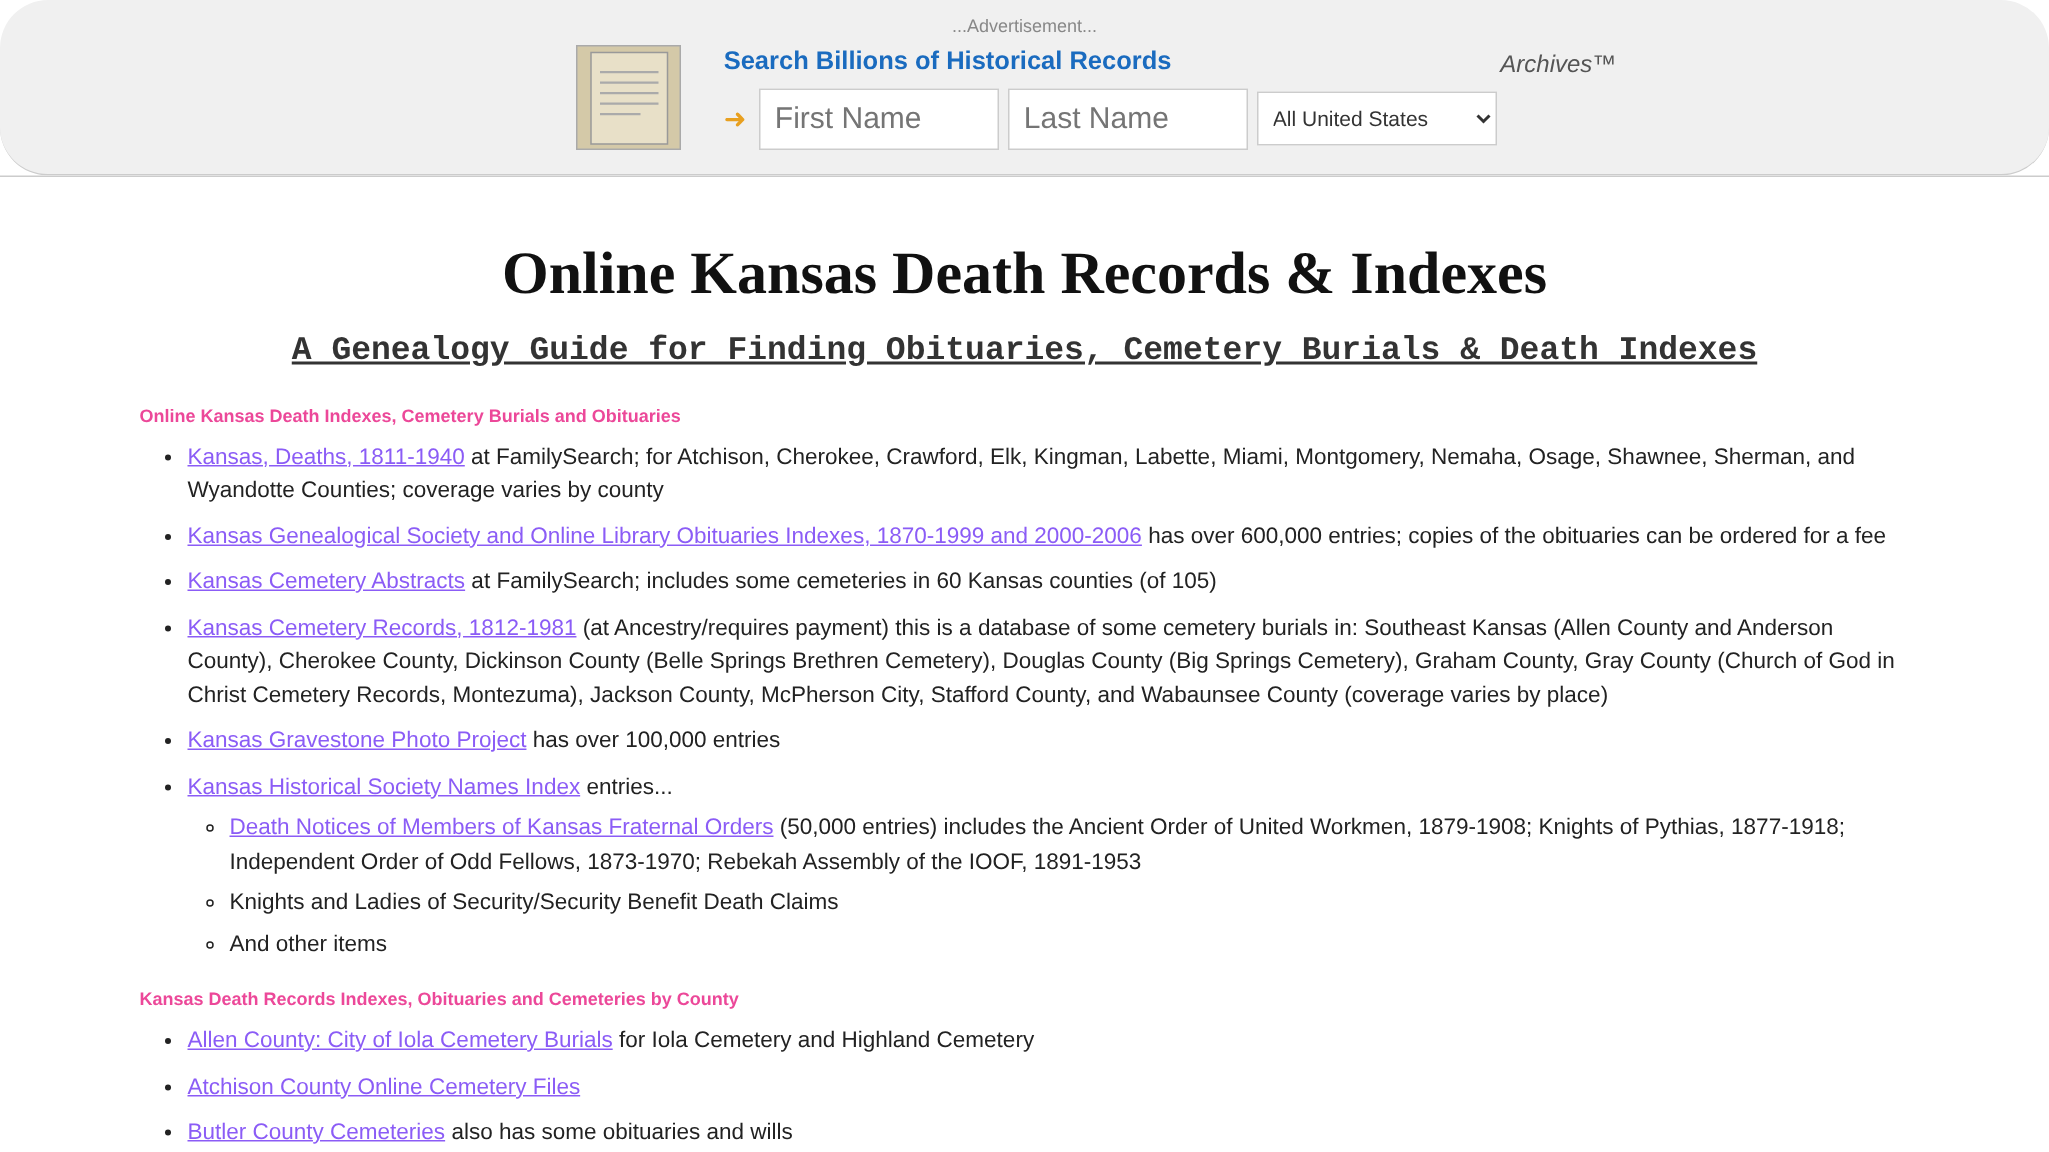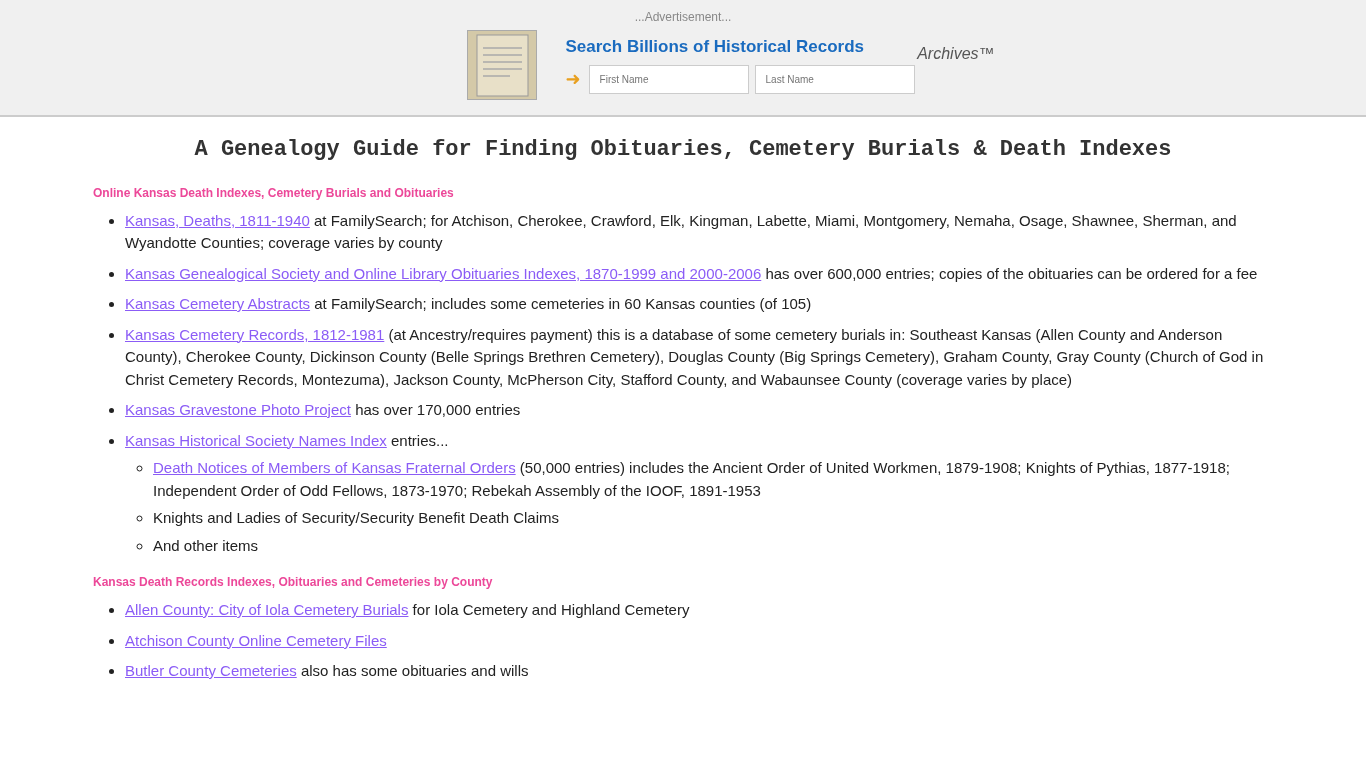--- a/index.html
+++ b/index.html
@@ -9,20 +9,21 @@
       color: #222;
       background: #fff;
     }
 
     
     .ad-banner {
       background: #f0f0f0;
       border-bottom: 1px solid #ccc;
       padding: 10px 0 14px 0;
       text-align: center;
+      border-radius: 32px;
     }
     .ad-label {
       font-size: 12px;
       color: #888;
       margin-bottom: 6px;
     }
     .ad-inner {
       display: inline-flex;
       align-items: center;
       background: #f0f0f0;
@@ -59,21 +60,21 @@
       margin-right: 2px;
     }
     .ad-inputs {
       display: flex;
       align-items: center;
       gap: 6px;
     }
     .ad-inputs input[type="text"] {
       padding: 8px 10px;
       border: 1px solid #ccc;
-      font-size: 10px;
+      font-size: 20px;
       width: 160px;
       color: #aaa;
       background: #fff;
     }
     .ad-select {
       padding: 8px 6px;
       border: 1px solid #ccc;
       font-size: 14px;
       background: #fff;
       color: #333;
@@ -84,21 +85,21 @@
       color: #fff;
       border: none;
       padding: 9px 22px;
       font-size: 15px;
       font-weight: bold;
       cursor: pointer;
       border-radius: 2px;
     }
     .ad-archives {
       position: absolute;
-      top: 15px;
+      top: 5px;
       right: -80px;
       font-size: 16px;
       color: #555;
       font-style: italic;
     }
 
     
     .page-divider {
       border: none;
       border-top: 1px solid #ccc;
@@ -121,20 +122,21 @@
       color: #111;
     }
 
     .page-subtitle {
       text-align: center;
       font-size: 22px;
       font-family: 'Courier New', monospace;
       font-weight: bold;
       color: #333;
       margin-bottom: 24px;
+      text-decoration: underline;
     }
 
     .section-heading {
       color: #ec4899;
       font-size: 12px;
       font-weight: bold;
       margin: 18px 0 10px 0;
     }
 
     ul.main-list {
@@ -179,50 +181,57 @@
         <line x1="8" y1="43" x2="35" y2="43" stroke="#aaa" stroke-width="1.5"></line>
       </svg>
     </div>
 
     <div class="ad-content">
       <div class="ad-title">Search Billions of Historical Records</div>
       <div class="ad-inputs">
         <span class="ad-arrow">➜</span>
         <input type="text" placeholder="First Name" style="">
         <input type="text" placeholder="Last Name" style="">
+        <select class="ad-select">
+          <option>All United States</option>
+          <option>Kansas</option>
+          <option>Alabama</option>
+          <option>Alaska</option>
+        </select>
       </div>
     </div>
 
     <div class="ad-archives">Archives™</div>
   </div>
 </div>
 
 <hr class="page-divider">
 
 <div class="main-content">
 
+  <h1 class="page-title">Online Kansas Death Records &amp; Indexes</h1>
   <h2 class="page-subtitle">A Genealogy Guide for Finding Obituaries, Cemetery Burials &amp; Death Indexes</h2>
 
   <div class="section-heading">Online Kansas Death Indexes, Cemetery Burials and Obituaries</div>
 
   <ul class="main-list">
     <li>
       <a href="#">Kansas, Deaths, 1811-1940</a><span> at FamilySearch; for Atchison, Cherokee, Crawford, Elk, Kingman, Labette, Miami, Montgomery, Nemaha, Osage, Shawnee, Sherman, and Wyandotte Counties; coverage varies by county</span>
     </li>
     <li>
       <a href="#">Kansas Genealogical Society and Online Library Obituaries Indexes, 1870-1999 and 2000-2006</a><span> has over 600,000 entries; copies of the obituaries can be ordered for a fee</span>
     </li>
     <li>
       <a href="#">Kansas Cemetery Abstracts</a><span> at FamilySearch; includes some cemeteries in 60 Kansas counties (of 105)</span>
     </li>
     <li>
       <a href="#">Kansas Cemetery Records, 1812-1981</a><span> (at Ancestry/requires payment) this is a database of some cemetery burials in: Southeast Kansas (Allen County and Anderson County), Cherokee County, Dickinson County (Belle Springs Brethren Cemetery), Douglas County (Big Springs Cemetery), Graham County, Gray County (Church of God in Christ Cemetery Records, Montezuma), Jackson County, McPherson City, Stafford County, and Wabaunsee County (coverage varies by place)</span>
     </li>
     <li>
-      <a href="#">Kansas Gravestone Photo Project</a><span> has over 170,000 entries</span>
+      <a href="#">Kansas Gravestone Photo Project</a><span> has over 100,000 entries</span>
     </li>
     <li>
       <a href="#">Kansas Historical Society Names Index</a><span> entries...</span>
       <ul class="sub-list">
         <li>
           <a href="#">Death Notices of Members of Kansas Fraternal Orders</a><span> (50,000 entries) includes the Ancient Order of United Workmen, 1879-1908; Knights of Pythias, 1877-1918; Independent Order of Odd Fellows, 1873-1970; Rebekah Assembly of the IOOF, 1891-1953</span>
         </li>
         <li>
           <span>Knights and Ladies of Security/Security Benefit Death Claims</span>
         </li>

